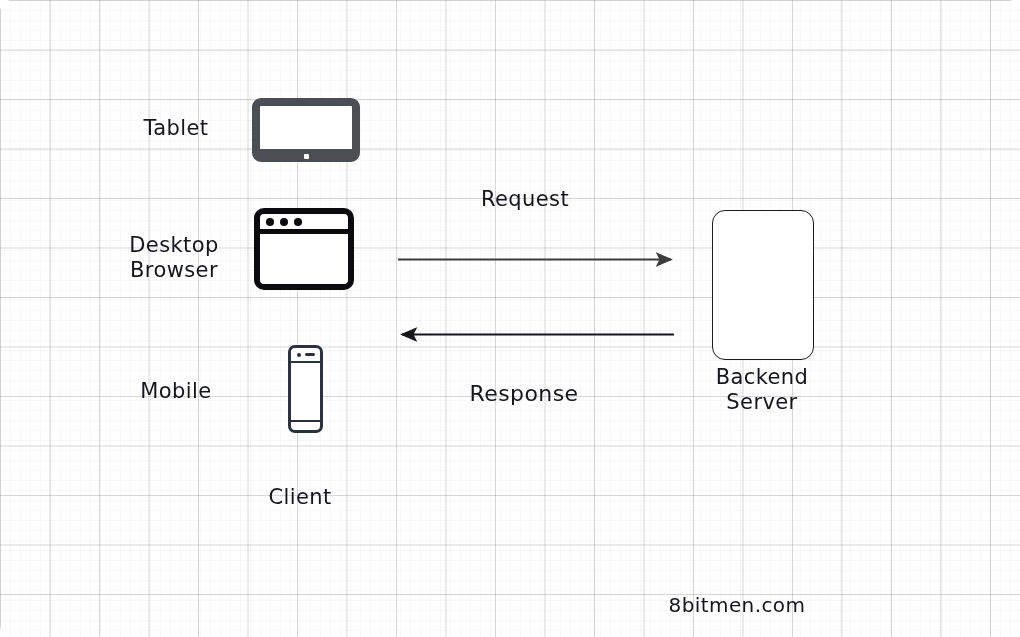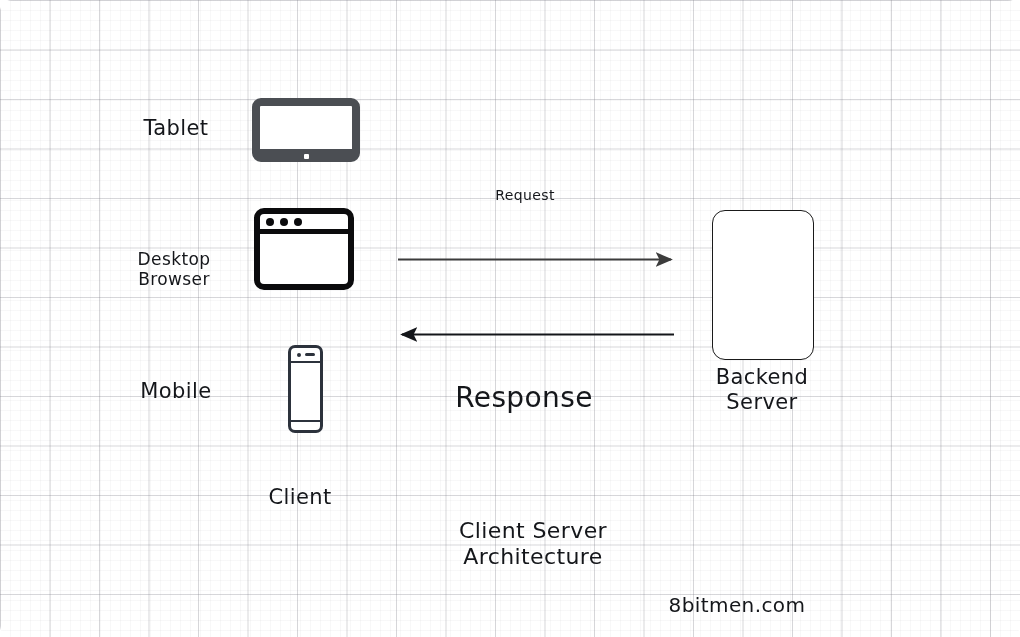--- a/index.html
+++ b/index.html
@@ -35,26 +35,26 @@
     font-family: "DejaVu Sans", "Liberation Sans", sans-serif;
     color: #14161a;
     letter-spacing: 0.4px;
     text-align: center;
     line-height: 1.18;
     white-space: pre-line;
     user-select: none;
   }
 
   #label-tablet      { left: 106px; top: 116px; width: 140px; font-size: 21px; }
-  #label-desktop     { left: 104px; top: 233px; width: 140px; font-size: 17px; margin-top: 16px; }
+  #label-desktop     { left: 104px; top: 233px; width: 140px; font-size: 21px; }
   #label-mobile      { left: 106px; top: 379px; width: 140px; font-size: 21px; text-align: center; }
   #label-client      { left: 230px; top: 485px; width: 140px; font-size: 21px; text-align: center; }
   #label-backend     { left: 692px; top: 365px; width: 140px; font-size: 21px; }
-  #label-request     { left: 455px; top: 187px; width: 140px; font-size: 14px; }
-  #label-response    { left: 454px; top: 381px; width: 140px; font-size: 28px; text-align: center; }
+  #label-request     { left: 455px; top: 187px; width: 140px; font-size: 21px; }
+  #label-response    { left: 454px; top: 381px; width: 140px; font-size: 22px; text-align: center; }
   #label-title       { left: 390px; top: 518px; width: 286px; font-size: 22px; text-align: center; }
   #label-watermark   { left: 612px; top: 573px; width: 250px; font-size: 20px; text-align: center; margin-top: 21px; }
 
   
   #icon-tablet {
     position: absolute;
     left: 252px; top: 98px;
     width: 108px; height: 64px;
     box-sizing: border-box;
     border: 8px solid #4b4e53;
@@ -210,17 +210,16 @@
 
   <div class="lbl" id="label-request">Request</div>
 
   <div class="lbl" id="label-response">Response</div>
 
   <div id="server-box"></div>
 
   <div class="lbl" id="label-backend">Backend
 Server</div>
 
-  <div class="lbl" id="label-title">Client Server Architecture</div>
 
   <div class="lbl" id="label-watermark">8bitmen.com</div>
 
 </div>
 
 </body></html>

